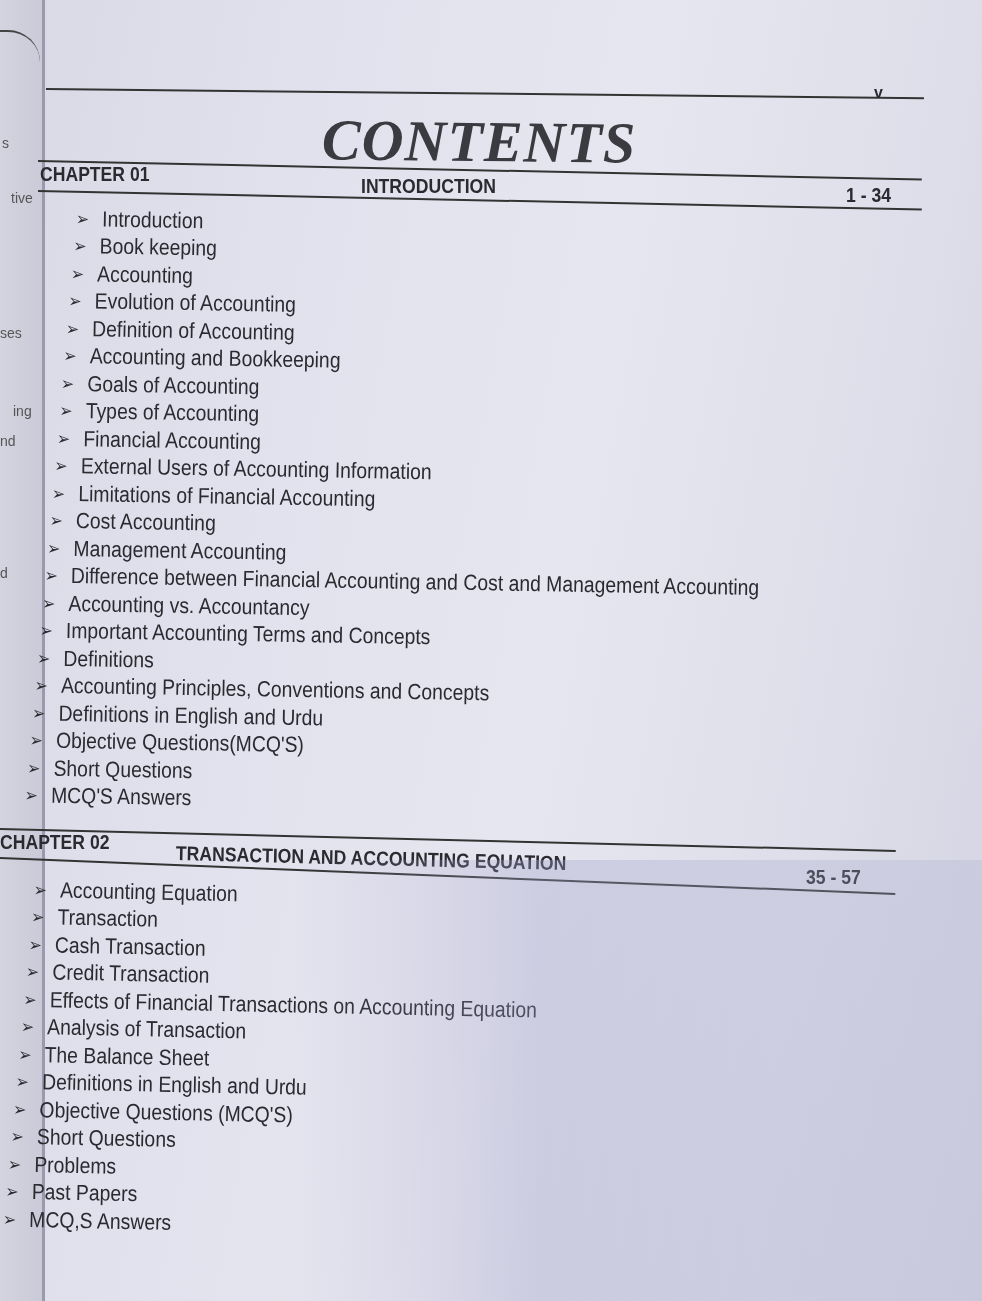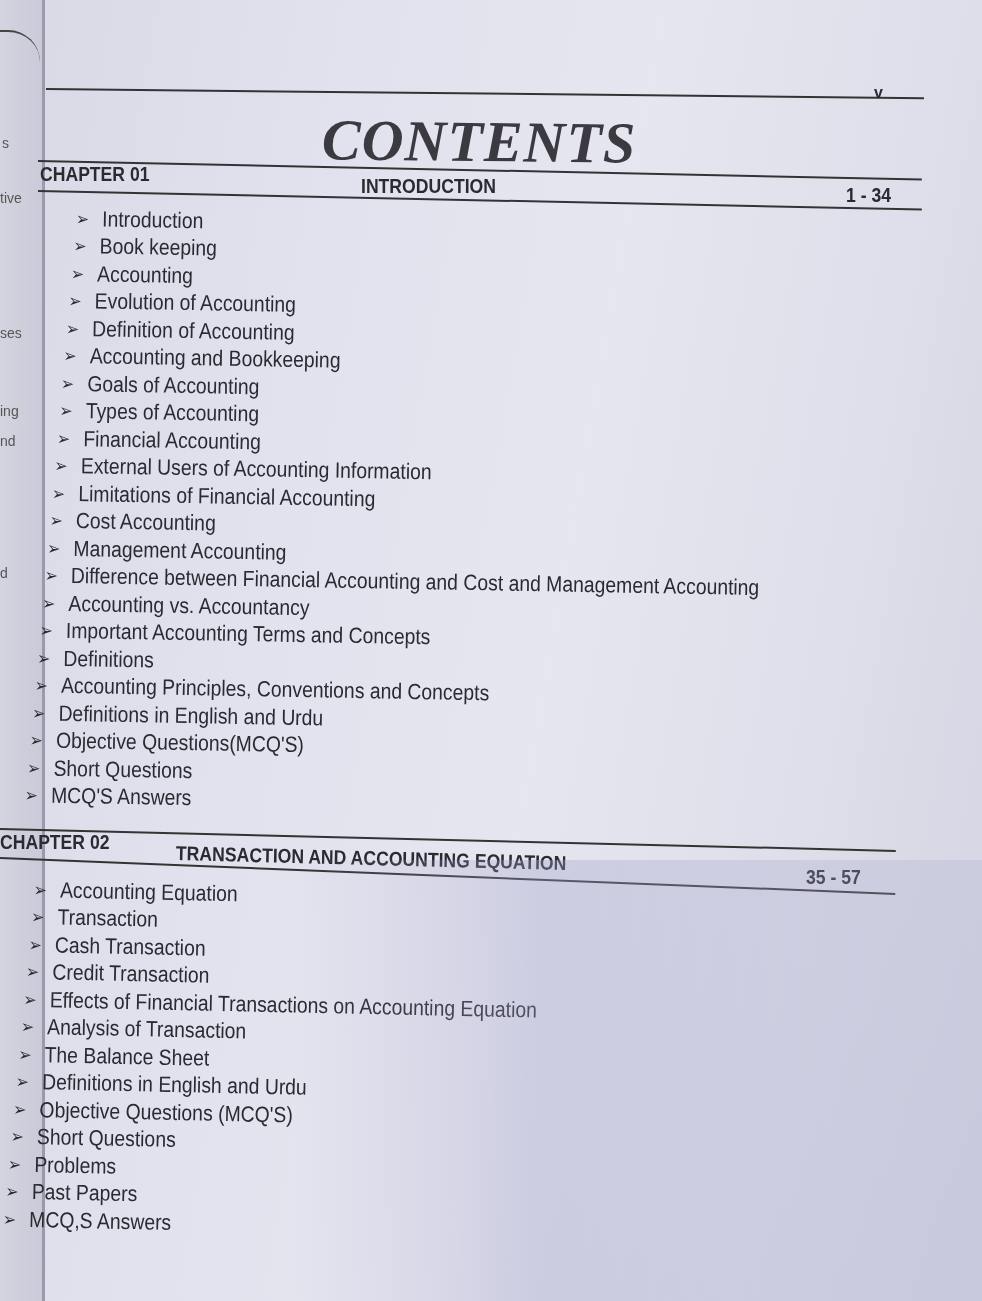--- a/index.html
+++ b/index.html
@@ -21,23 +21,23 @@
   .items { position:absolute; list-style:none; margin:0; padding:0; }
   .items li { height:27.5px; font-size:22px; display:flex; align-items:center; white-space:nowrap; transform:scaleX(0.88); transform-origin:left; }
   .items li .arr { width:30px; font-size:18px; }
 </style>
 </head>
 <body>
 
 <div class="prev-page">
   <div class="prev-curve"></div>
   <span style="left:2px;top:135px">s</span>
-  <span style="left:0;top:190px">tive</span>
+  <span style="left:11px;top:190px">tive</span>
   <span style="left:0;top:325px">ses</span>
-  <span style="left:0;top:403px">ing</span>
+  <span style="left:13px;top:403px">ing</span>
   <span style="left:0;top:433px">nd</span>
   <span style="left:0;top:565px">d</span>
 </div>
 
 <div class="rule" style="left:46px;top:88px;width:878px;transform:rotate(0.6deg)"></div>
 <div class="folio">v</div>
 <div class="title">CONTENTS</div>
 
 <div class="rule" style="left:38px;top:160px;width:884px;transform:rotate(1.2deg)"></div>
 <div class="ch-head" style="left:40px;top:163px">CHAPTER 01</div>

